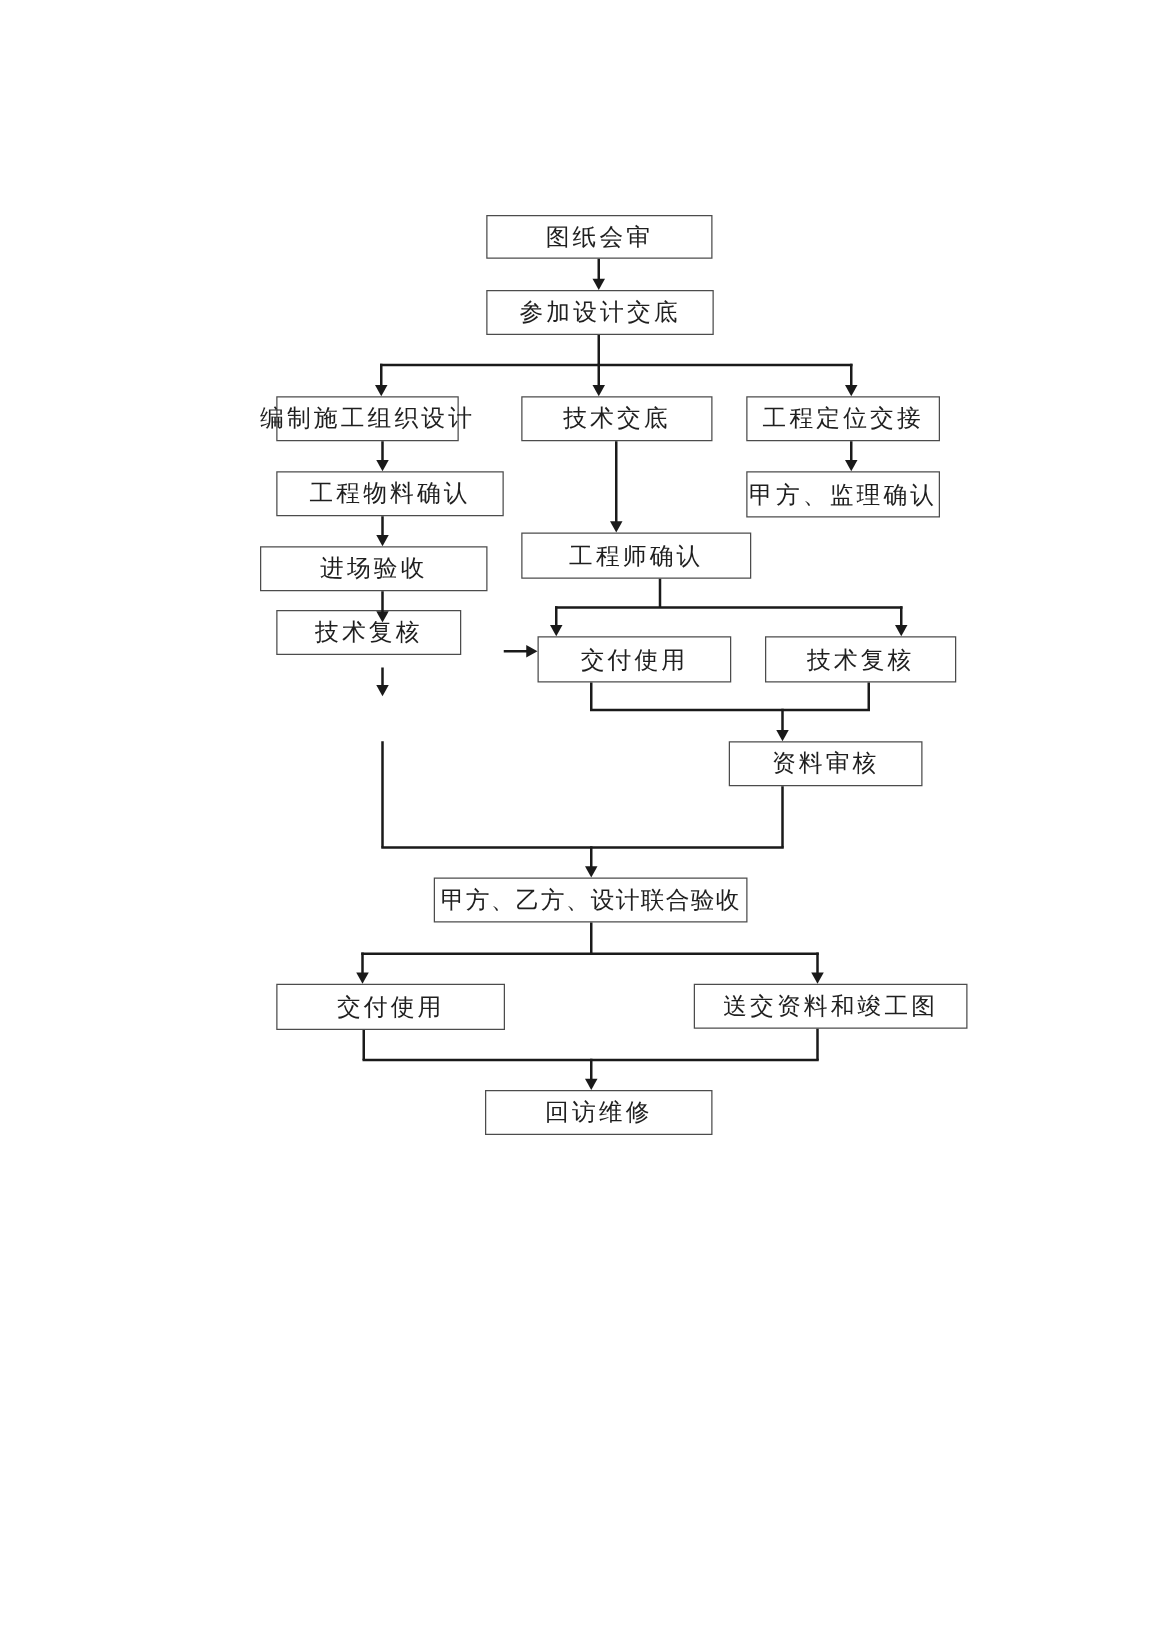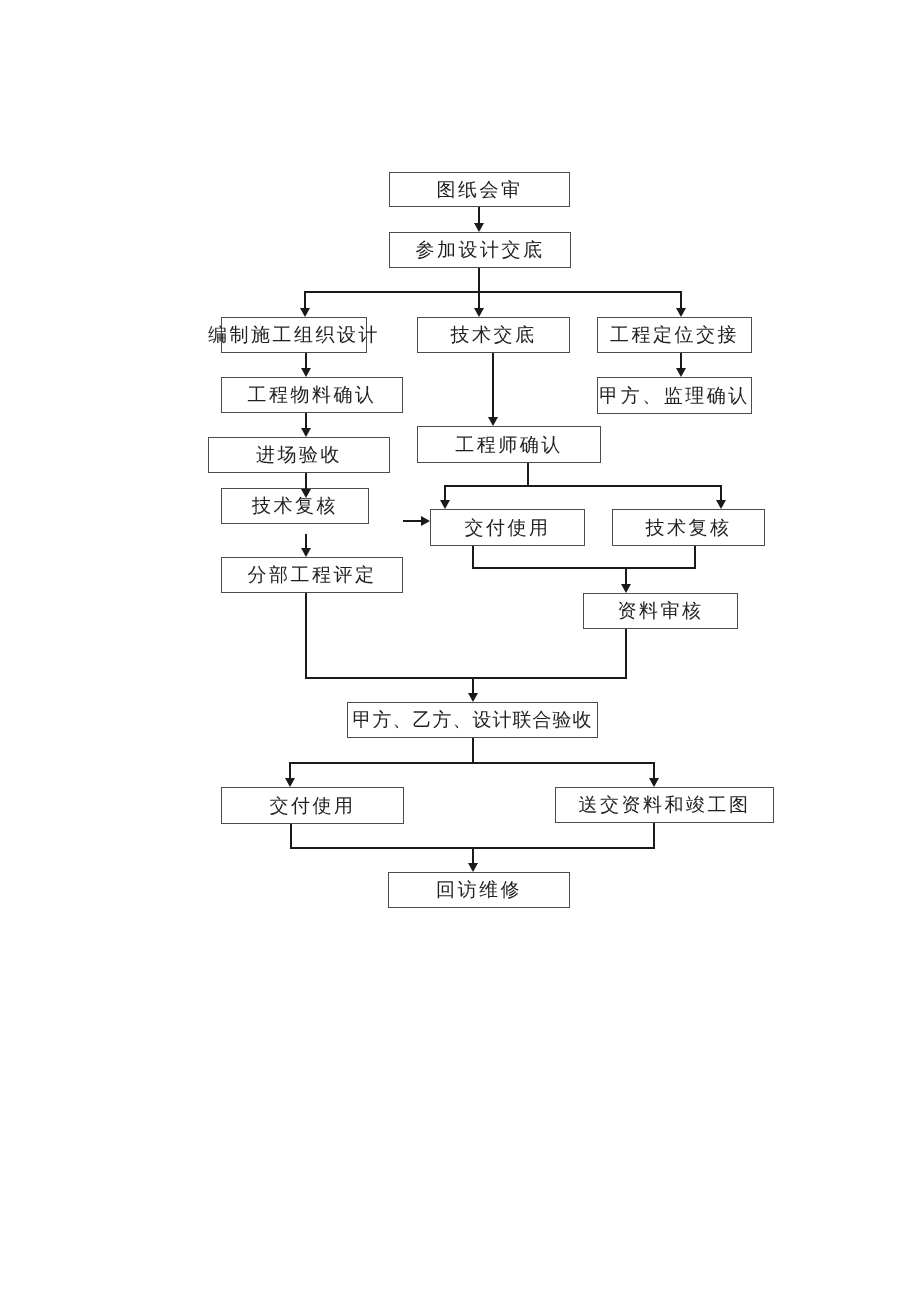--- a/index.html
+++ b/index.html
@@ -52,23 +52,20 @@
       <span>工程师确认</span>
     </div>
   <div class="node" style="left:221px;top:488px;width:148px;height:36px">
       <span>技术复核</span>
     </div>
   <div class="node" style="left:430px;top:509px;width:155px;height:37px">
       <span>交付使用</span>
     </div>
   <div class="node" style="left:612px;top:509px;width:153px;height:37px">
       <span>技术复核</span>
-    </div>
-  <div class="node" style="left:221px;top:557px;width:182px;height:36px">
-      <span>分部工程评定</span>
     </div>
   <div class="node" style="left:583px;top:593px;width:155px;height:36px">
       <span>资料审核</span>
     </div>
   <div class="node tight" style="left:347px;top:702px;width:251px;height:36px">
       <span>甲方、乙方、设计联合验收</span>
     </div>
   <div class="node" style="left:221px;top:787px;width:183px;height:37px">
       <span>交付使用</span>
     </div>

